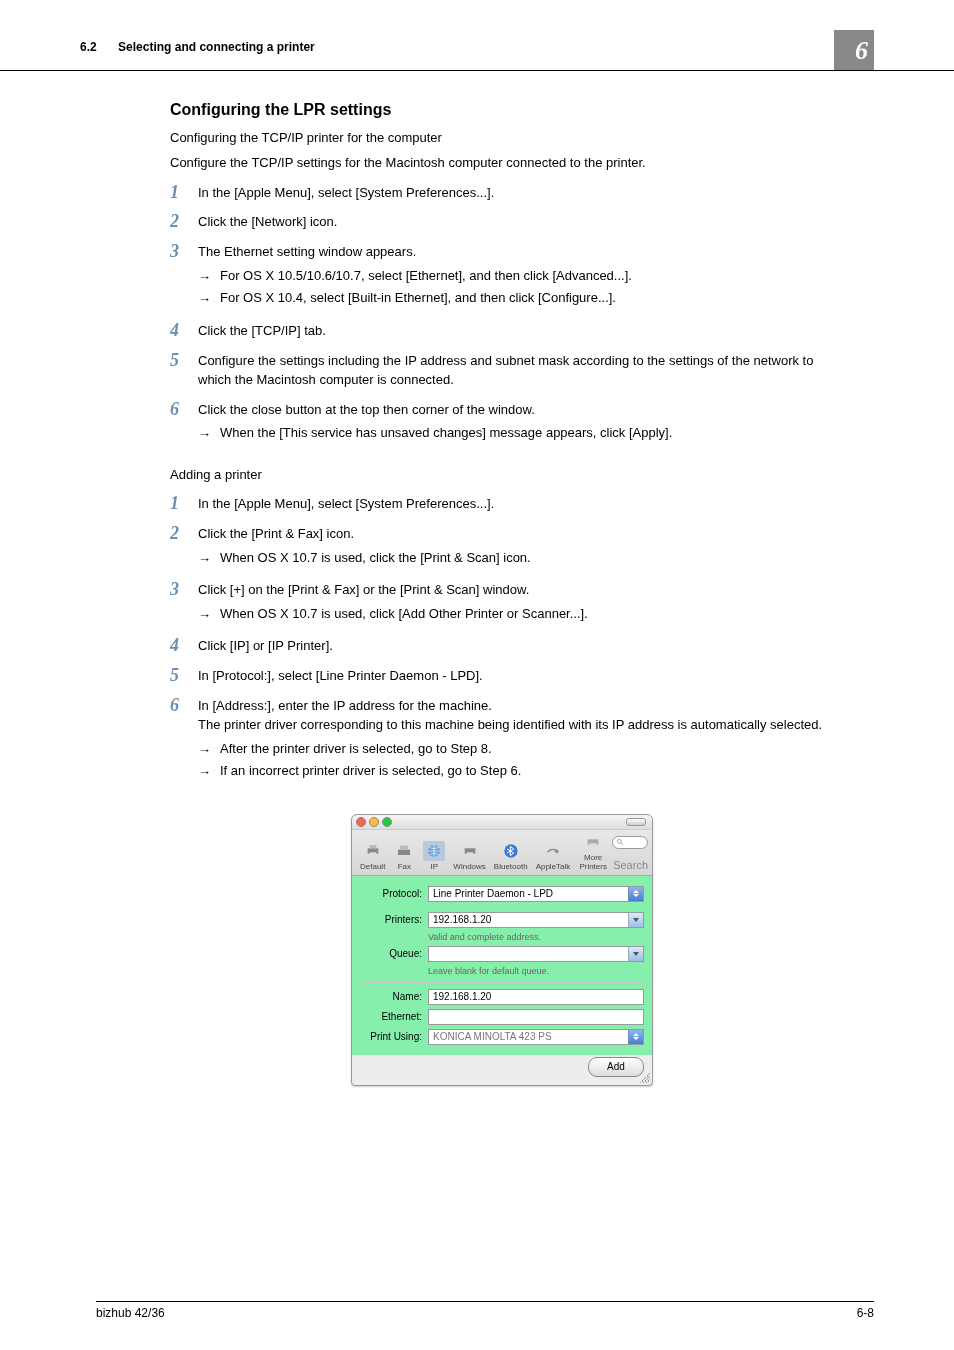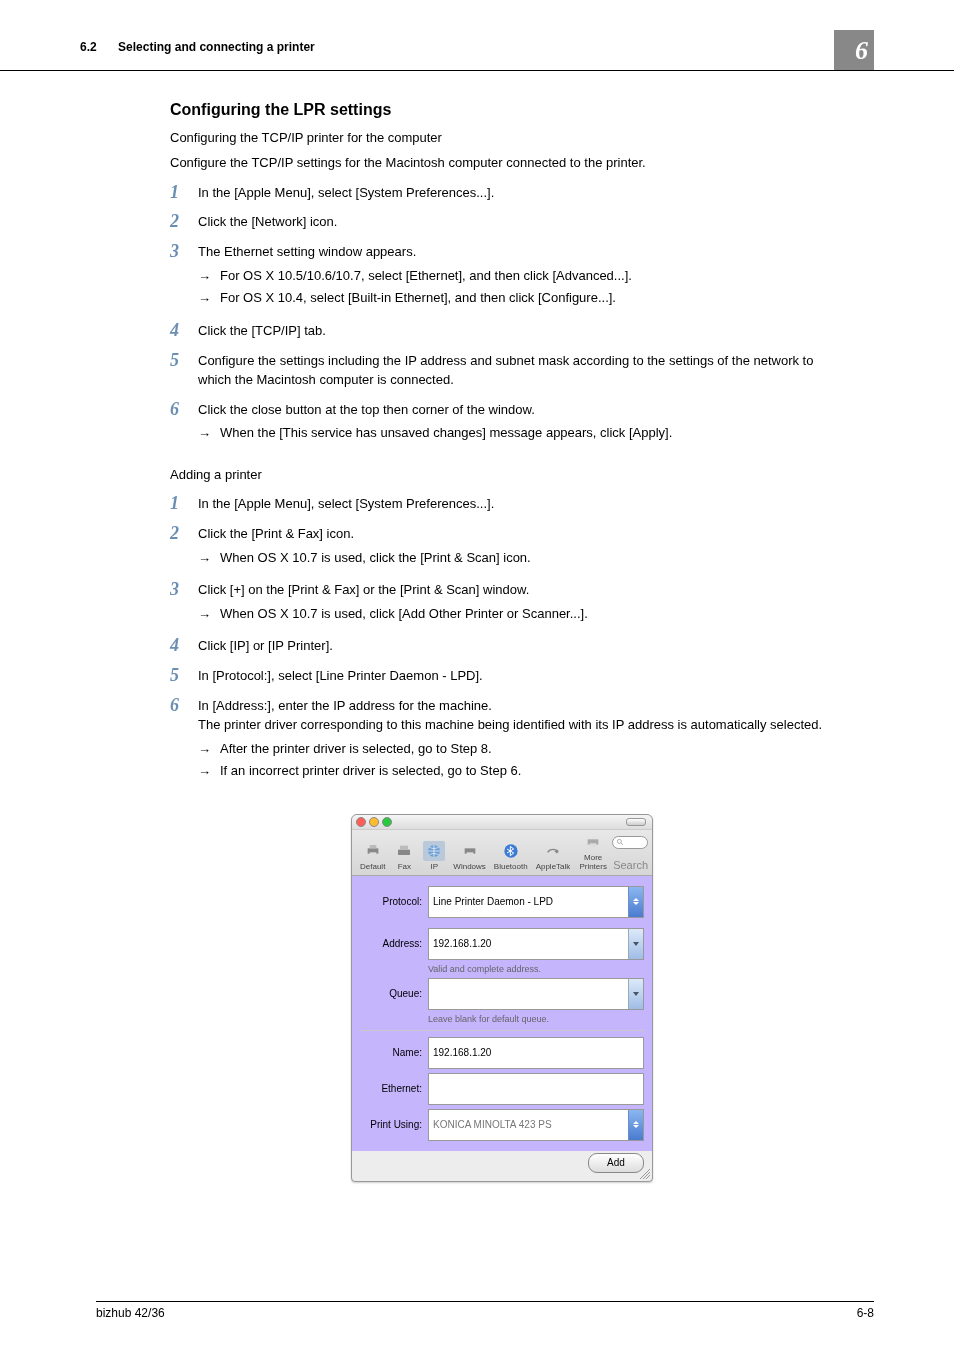--- a/index.html
+++ b/index.html
@@ -132,25 +132,25 @@
   .tb-search-field {
     width: 36px; height: 13px;
     border-radius: 8px;
     border: 1px solid #999;
     background: #fff;
     display:flex; align-items:center;
     padding-left:3px;
     box-sizing:border-box;
   }
   .tb-search-label { font-size:11px; color:#888; margin-top:10px;}
-  .dlg-body { background:#c4b5fd; padding: 6px 8px; }
+  .dlg-body { background:#86efac; padding: 6px 8px; }
   .form-row { display:flex; align-items:center; margin: 4px 0; }
   .form-label { width: 62px; text-align:right; padding-right:6px; color:#000; font-size:10px; }
   .form-field {
-    flex:1; height:32px; background:#fff; border:1px solid #999;
+    flex:1; height:16px; background:#fff; border:1px solid #999;
     font-size:10px; padding:0 4px; display:flex; align-items:center;
     color:#000;
     box-sizing:border-box;
   }
   .form-field.select { padding-right: 16px; position: relative; }
   .select-btn {
     position:absolute; right:0; top:0; bottom:0;
     width:14px;
     background: linear-gradient(#8ab7f0,#4a7bd0);
     border-left:1px solid #6a8fc0;
@@ -387,21 +387,21 @@
       </div>
       <div class="dlg-body">
         <div class="form-row">
           <div class="form-label">Protocol:</div>
           <div class="form-field select">
             <span>Line Printer Daemon - LPD</span>
             <div class="select-btn"></div>
           </div>
         </div>
         <div class="form-row" style="margin-top:10px;">
-          <div class="form-label">Address:</div>
+          <div class="form-label">Printers:</div>
           <div class="form-field select">
             <span>192.168.1.20</span>
             <div class="combo-btn"></div>
           </div>
         </div>
         <div class="hint">Valid and complete address.</div>
         <div class="form-row">
           <div class="form-label">Queue:</div>
           <div class="form-field select">
             <span></span>

